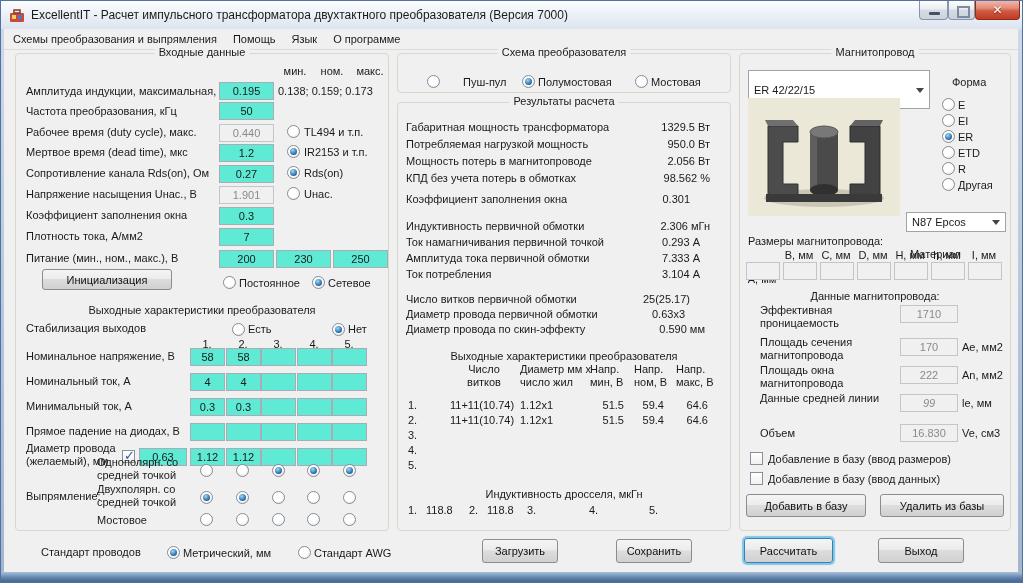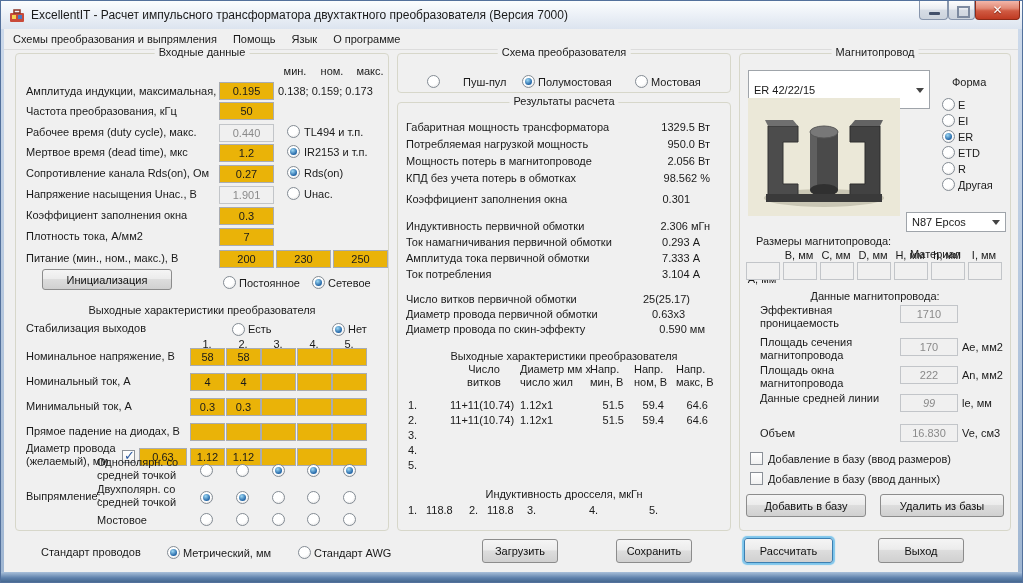--- a/index.html
+++ b/index.html
@@ -26,21 +26,21 @@
            display:flex;align-items:center;padding-left:4px;}
   .mi{padding:3px 8px;white-space:nowrap;}
   
   .gb{position:absolute;border:1px solid #d7d7ca;border-radius:4px;box-sizing:border-box;}
   .gbt{position:absolute;top:-8px;left:50%;transform:translateX(-50%);background:#f0f0f0;padding:0 4px;white-space:nowrap;}
   
   .lbl{position:absolute;white-space:nowrap;line-height:13px;}
   .wrap{white-space:normal;}
   .ctr{text-align:center;}
   .rt{text-align:right;}
-  .fld{position:absolute;height:16px;background:#eab308;border:1px solid #a9acb2;line-height:16px;text-align:center;box-sizing:content-box;}
+  .fld{position:absolute;height:16px;background:#5eead4;border:1px solid #a9acb2;line-height:16px;text-align:center;box-sizing:content-box;}
   .fld.dis{background:#f0f0f0;color:#8a8a8a;border-color:#c2c5c9;}
   .rb{position:absolute;width:13px;height:13px;border:1px solid #848c94;border-radius:50%;
       background:radial-gradient(circle at 40% 35%,#ffffff 50%,#dddddd);box-sizing:border-box;}
   .rb.checked::after{content:"";position:absolute;left:2px;top:2px;right:2px;bottom:2px;border-radius:50%;
       background:radial-gradient(circle at 38% 32%,#9ed9f5,#2265a6 70%);}
   .cb{position:absolute;width:13px;height:13px;border:1px solid #8b9097;background:linear-gradient(#ffffff,#f1f1f1);box-sizing:border-box;}
   .cb.checked::after{content:"\2713";position:absolute;left:1px;top:-3px;font-size:13px;font-weight:bold;color:#2c5aa0;}
   .btn{position:absolute;border:1px solid #8c8c8c;border-radius:3px;color:#111;
        background:linear-gradient(#f5f5f5,#ececec 45%,#dddddd 50%,#d0d0d0);
        display:flex;align-items:center;justify-content:center;box-sizing:border-box;}
@@ -228,21 +228,21 @@
     <span class="lbl" style="left:8px;top:52px;">Мощность потерь в магнитопроводе</span>
     <span class="val rt" style="left:150px;top:52px;width:162px;">2.056 Вт</span>
     <span class="lbl" style="left:8px;top:69px;">КПД без учета потерь в обмотках</span>
     <span class="val rt" style="left:150px;top:69px;width:162px;">98.562 %</span>
 
     <span class="lbl" style="left:8px;top:90px;">Коэффициент заполнения окна</span>
     <span class="val rt" style="left:150px;top:90px;width:142px;">0.301</span>
 
     <span class="lbl" style="left:8px;top:117px;">Индуктивность первичной обмотки</span>
     <span class="val rt" style="left:150px;top:117px;width:162px;">2.306 мГн</span>
-    <span class="lbl" style="left:8px;top:133px;">Ток намагничивания первичной обмотки</span>
+    <span class="lbl" style="left:8px;top:133px;">Ток намагничивания первичной точкой</span>
     <span class="val rt" style="left:150px;top:133px;width:152px;">0.293 А</span>
     <span class="lbl" style="left:8px;top:149px;">Амплитуда тока первичной обмотки</span>
     <span class="val rt" style="left:150px;top:149px;width:152px;">7.333 А</span>
     <span class="lbl" style="left:8px;top:165px;">Ток потребления</span>
     <span class="val rt" style="left:150px;top:165px;width:152px;">3.104 А</span>
 
     <span class="lbl" style="left:8px;top:190px;">Число витков первичной обмотки</span>
     <span class="val rt" style="left:150px;top:190px;width:142px;">25(25.17)</span>
     <span class="lbl" style="left:8px;top:205px;">Диаметр провода первичной обмотки</span>
     <span class="val rt" style="left:150px;top:205px;width:137px;">0.63x3</span>
@@ -323,21 +323,21 @@
         <rect x="18" y="96" width="116" height="8" fill="#3a3a3a"></rect>
       </svg>
     </span>
 
     <span class="lbl" style="left:170px;top:146px;margin-top:48px;">Материал</span>
     <div class="combo" style="left:166px;top:158px;width:100px;height:20px;">
       <span>N87 Epcos</span>
       <span class="arr"></span>
     </div>
 
-    <span class="lbl" style="left:16px;top:181px;">Размеры магнитопровода:</span>
+    <span class="lbl" style="left:8px;top:181px;">Размеры магнитопровода:</span>
     <span class="lbl ctr" style="left:4px;top:195px;width:36px;margin-top:24px;">А, мм</span>
     <span class="lbl ctr" style="left:41px;top:195px;width:36px;">В, мм</span>
     <span class="lbl ctr" style="left:78px;top:195px;width:36px;">С, мм</span>
     <span class="lbl ctr" style="left:115px;top:195px;width:36px;">D, мм</span>
     <span class="lbl ctr" style="left:152px;top:195px;width:36px;">Н, мм</span>
     <span class="lbl ctr" style="left:189px;top:195px;width:36px;">h, мм</span>
     <span class="lbl ctr" style="left:226px;top:195px;width:36px;">I, мм</span>
     <div class="fld dis" style="left:6px;top:208px;width:32px;"></div>
     <div class="fld dis" style="left:43px;top:208px;width:32px;"></div>
     <div class="fld dis" style="left:80px;top:208px;width:32px;"></div>

